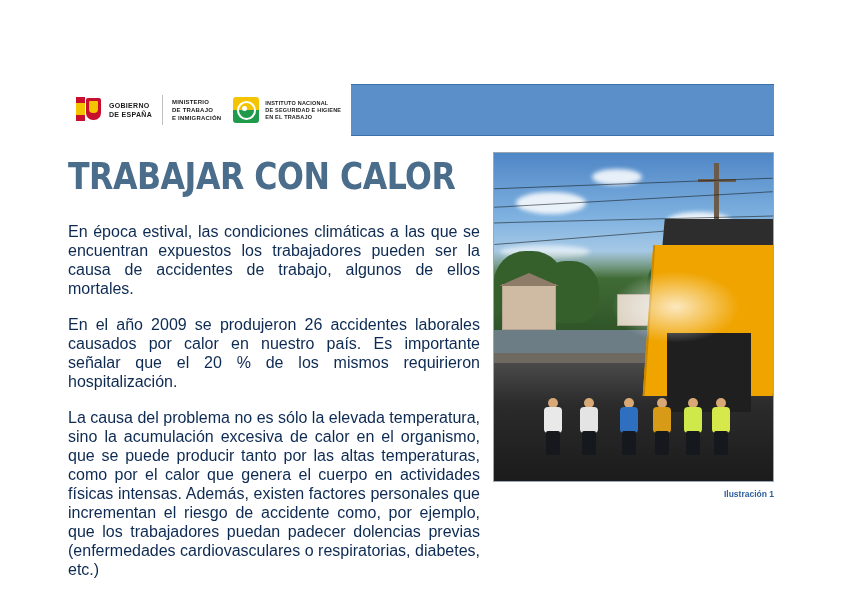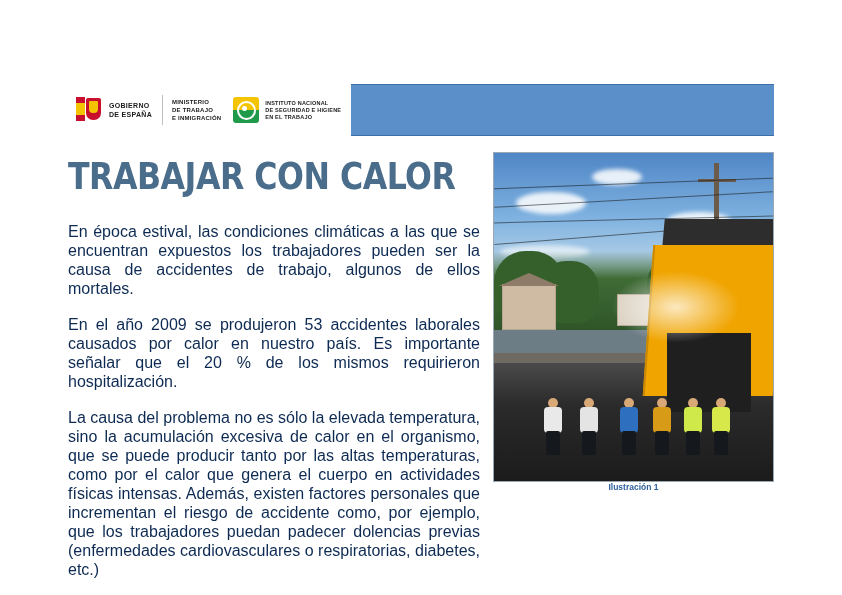--- a/index.html
+++ b/index.html
@@ -286,21 +286,22 @@
   .wk .head { position: absolute; bottom: 47px; left: 4px; width: 10px; height: 10px; border-radius: 50%; background: #d8a877; }
   .wk .legs { position: absolute; bottom: 0; left: 2px; width: 14px; height: 24px; background: #15181c; border-radius: 2px; }
   .wk1 { left: 18%; } .wk1 .body { background: #e9e9e9; }
   .wk2 { left: 31%; } .wk2 .body { background: #e4e4e4; }
   .wk3 { left: 45%; } .wk3 .body { background: #2f6fbf; }
   .wk4 { left: 57%; } .wk4 .body { background: #d89b18; }
   .wk5 { left: 68%; } .wk5 .body { background: #cfe84a; }
   .wk6 { left: 78%; } .wk6 .body { background: #d7e84a; }
 
   #figure-caption {
-    text-align: center;
+    margin-top: 7px;
+    text-align: right;
     font-size: 8.5px;
     font-weight: bold;
     color: #2f5f9e;
     font-family: "Liberation Sans", sans-serif;
   }
 </style>
 </head>
 <body>
 
 <div id="header-band">
@@ -336,21 +337,21 @@
       <div>EN EL TRABAJO</div>
     </div>
 
   </div>
 </div>
 
 <div id="doc-title">TRABAJAR CON CALOR</div>
 
 <div id="body-text">
   <p>En época estival, las condiciones climáticas a las que se encuentran expuestos los trabajadores pueden ser la causa de accidentes de trabajo, algunos de ellos mortales.</p>
-  <p>En el año 2009 se produjeron 53 accidentes laborales causados por calor en nuestro país. Es importante señalar que el 20 % de los mismos requirieron hospitalización.</p>
+  <p>En el año 2009 se produjeron 26 accidentes laborales causados por calor en nuestro país. Es importante señalar que el 20 % de los mismos requirieron hospitalización.</p>
   <p>La causa del problema no es sólo la elevada temperatura, sino la acumulación excesiva de calor en el organismo, que se puede producir tanto por las altas temperaturas, como por el calor que genera el cuerpo en actividades físicas intensas. Además, existen factores personales que incrementan el riesgo de accidente como, por ejemplo, que los trabajadores puedan padecer dolencias previas (enfermedades cardiovasculares o respiratorias, diabetes, etc.)</p>
 </div>
 
 <div id="figure">
   <div id="photo" title="Trabajadores asfaltando una carretera junto a un camión en un día soleado">
     <div class="ph-sky"></div>
     <div class="ph-cloud c1"></div>
     <div class="ph-cloud c2"></div>
     <div class="ph-cloud c3"></div>
     <div class="ph-cloud c4"></div>

